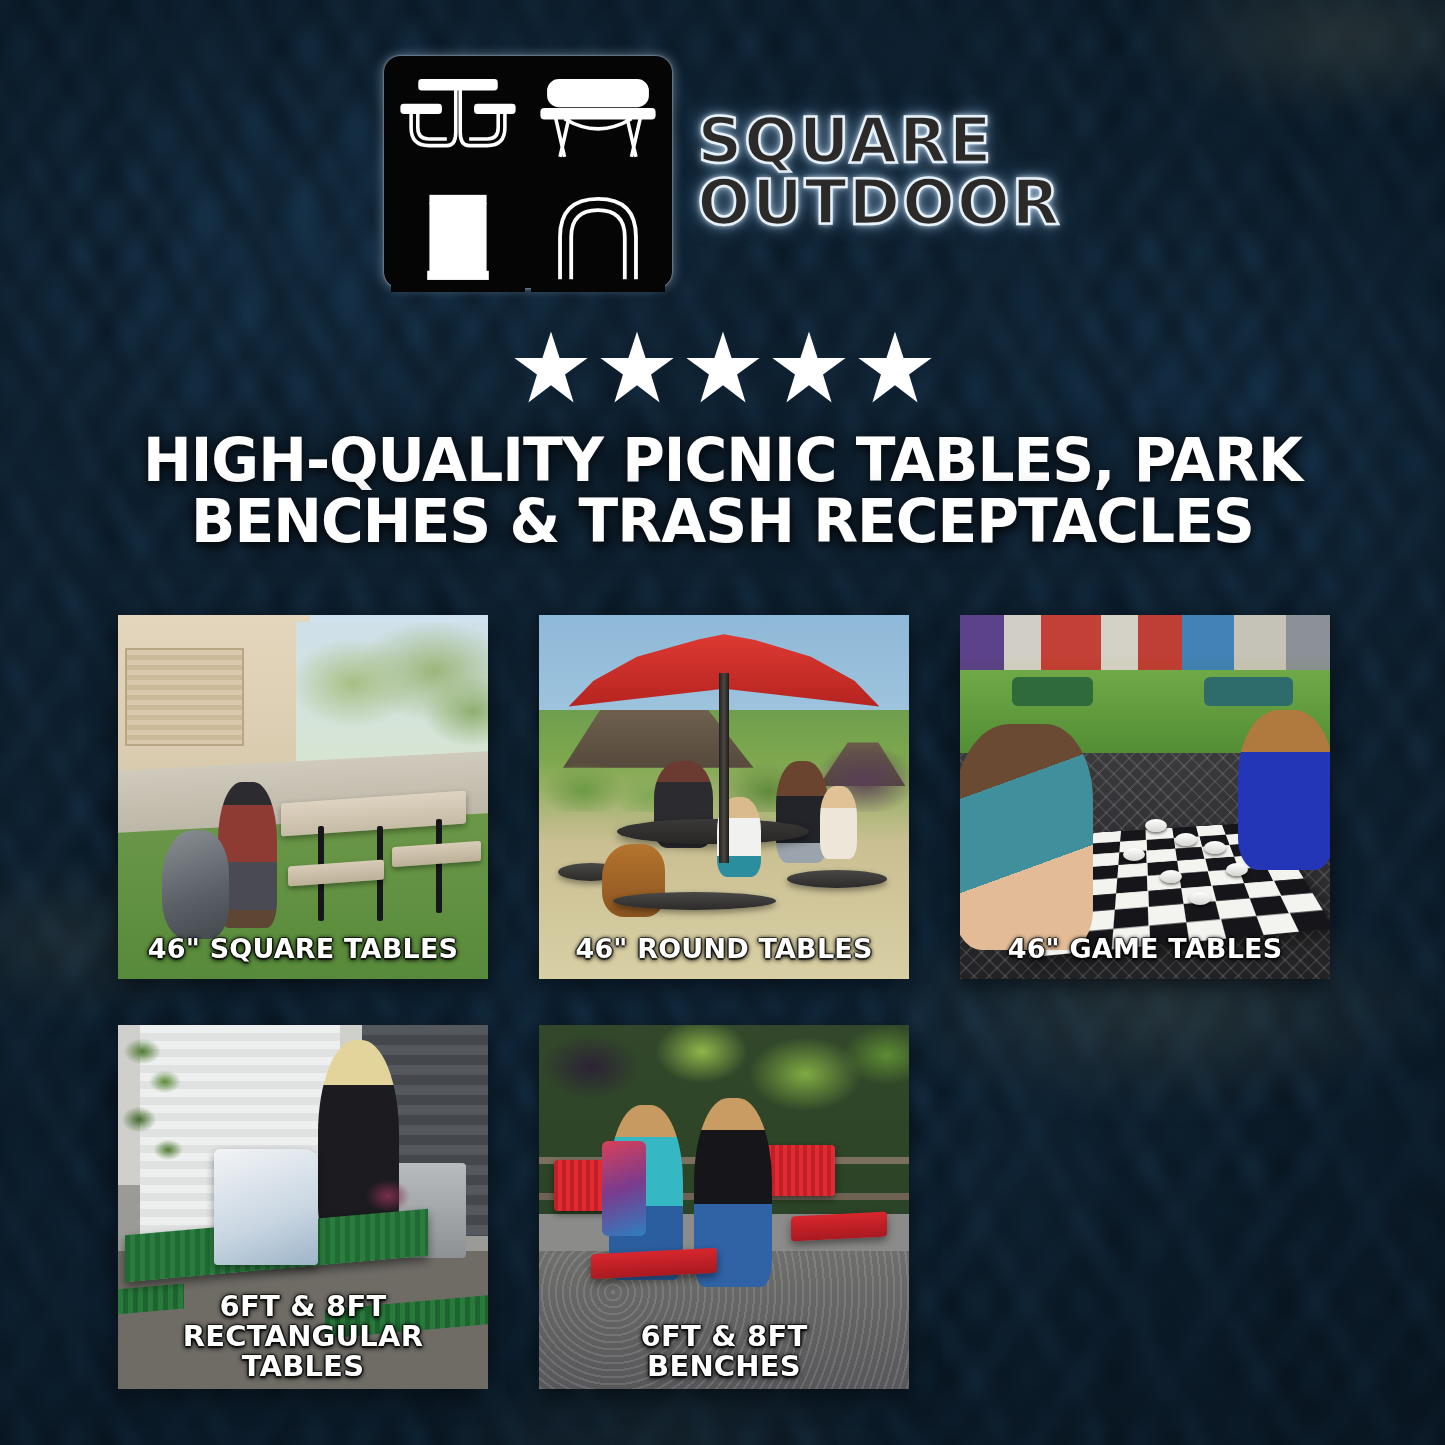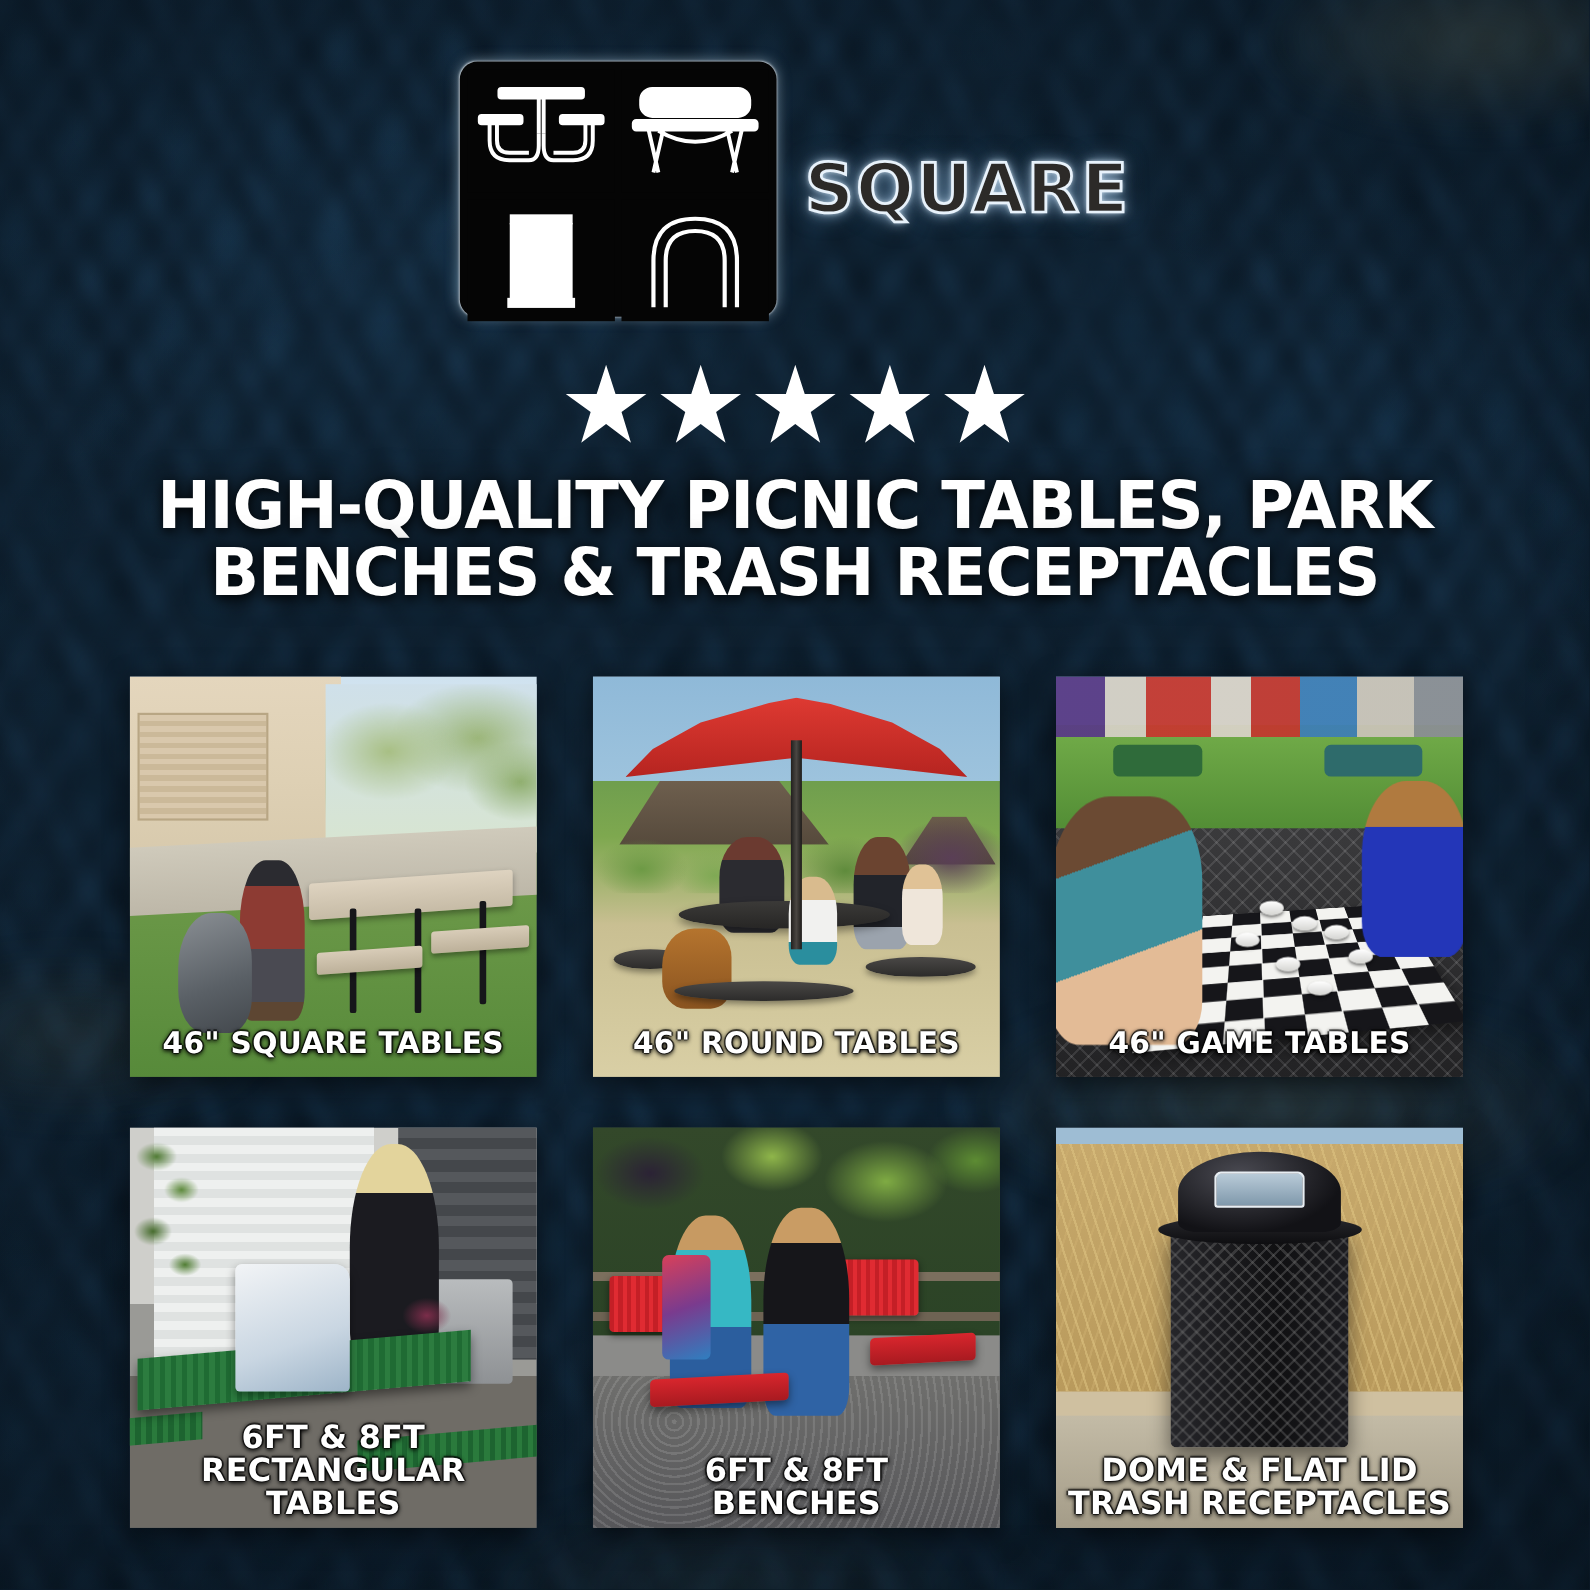--- a/index.html
+++ b/index.html
@@ -529,20 +529,21 @@
       <div class="logo-cell">
         <svg viewBox="0 0 120 100" fill="none" stroke="#ffffff" stroke-width="3.4">
           <path d="M26 88 L26 50 Q26 16 60 16 Q94 16 94 50 L94 88"></path>
           <path d="M36 88 L36 50 Q36 26 60 26 Q84 26 84 50 L84 88"></path>
         </svg>
       </div>
     </div>
 
     <div class="brand-text">
       <div class="brand-line">SQUARE</div>
+      <div class="brand-line">OUTDOOR</div>
     </div>
   </div>
 
   <div class="stars">
     <span class="star">
       <svg viewBox="0 0 100 96">
           <polygon points="50,2 61,36 97,36 68,57 79,93 50,71 21,93 32,57 3,36 39,36" fill="#ffffff"></polygon>
         </svg>
     </span>
     <span class="star">
@@ -661,27 +662,15 @@
         <div class="seatr s2"></div>
         <div class="kid k1"></div>
           <div class="kid k2"></div>
         <div class="pack"></div>
         <div class="seatr s1"></div>
       </div>
       <div class="caption">6FT &amp; 8FT
 BENCHES</div>
     </div>
 
-    <div class="tile two-line">
-      <div class="scene s-trash">
-        <div class="reeds"></div>
-          <div class="walk"></div>
-        <div class="body"></div>
-          <div class="rim"></div>
-        <div class="dome"></div>
-          <div class="slot"></div>
-      </div>
-      <div class="caption">DOME &amp; FLAT LID
-TRASH RECEPTACLES</div>
-    </div>
 
   </div>
 </div>
 
 </body></html>

